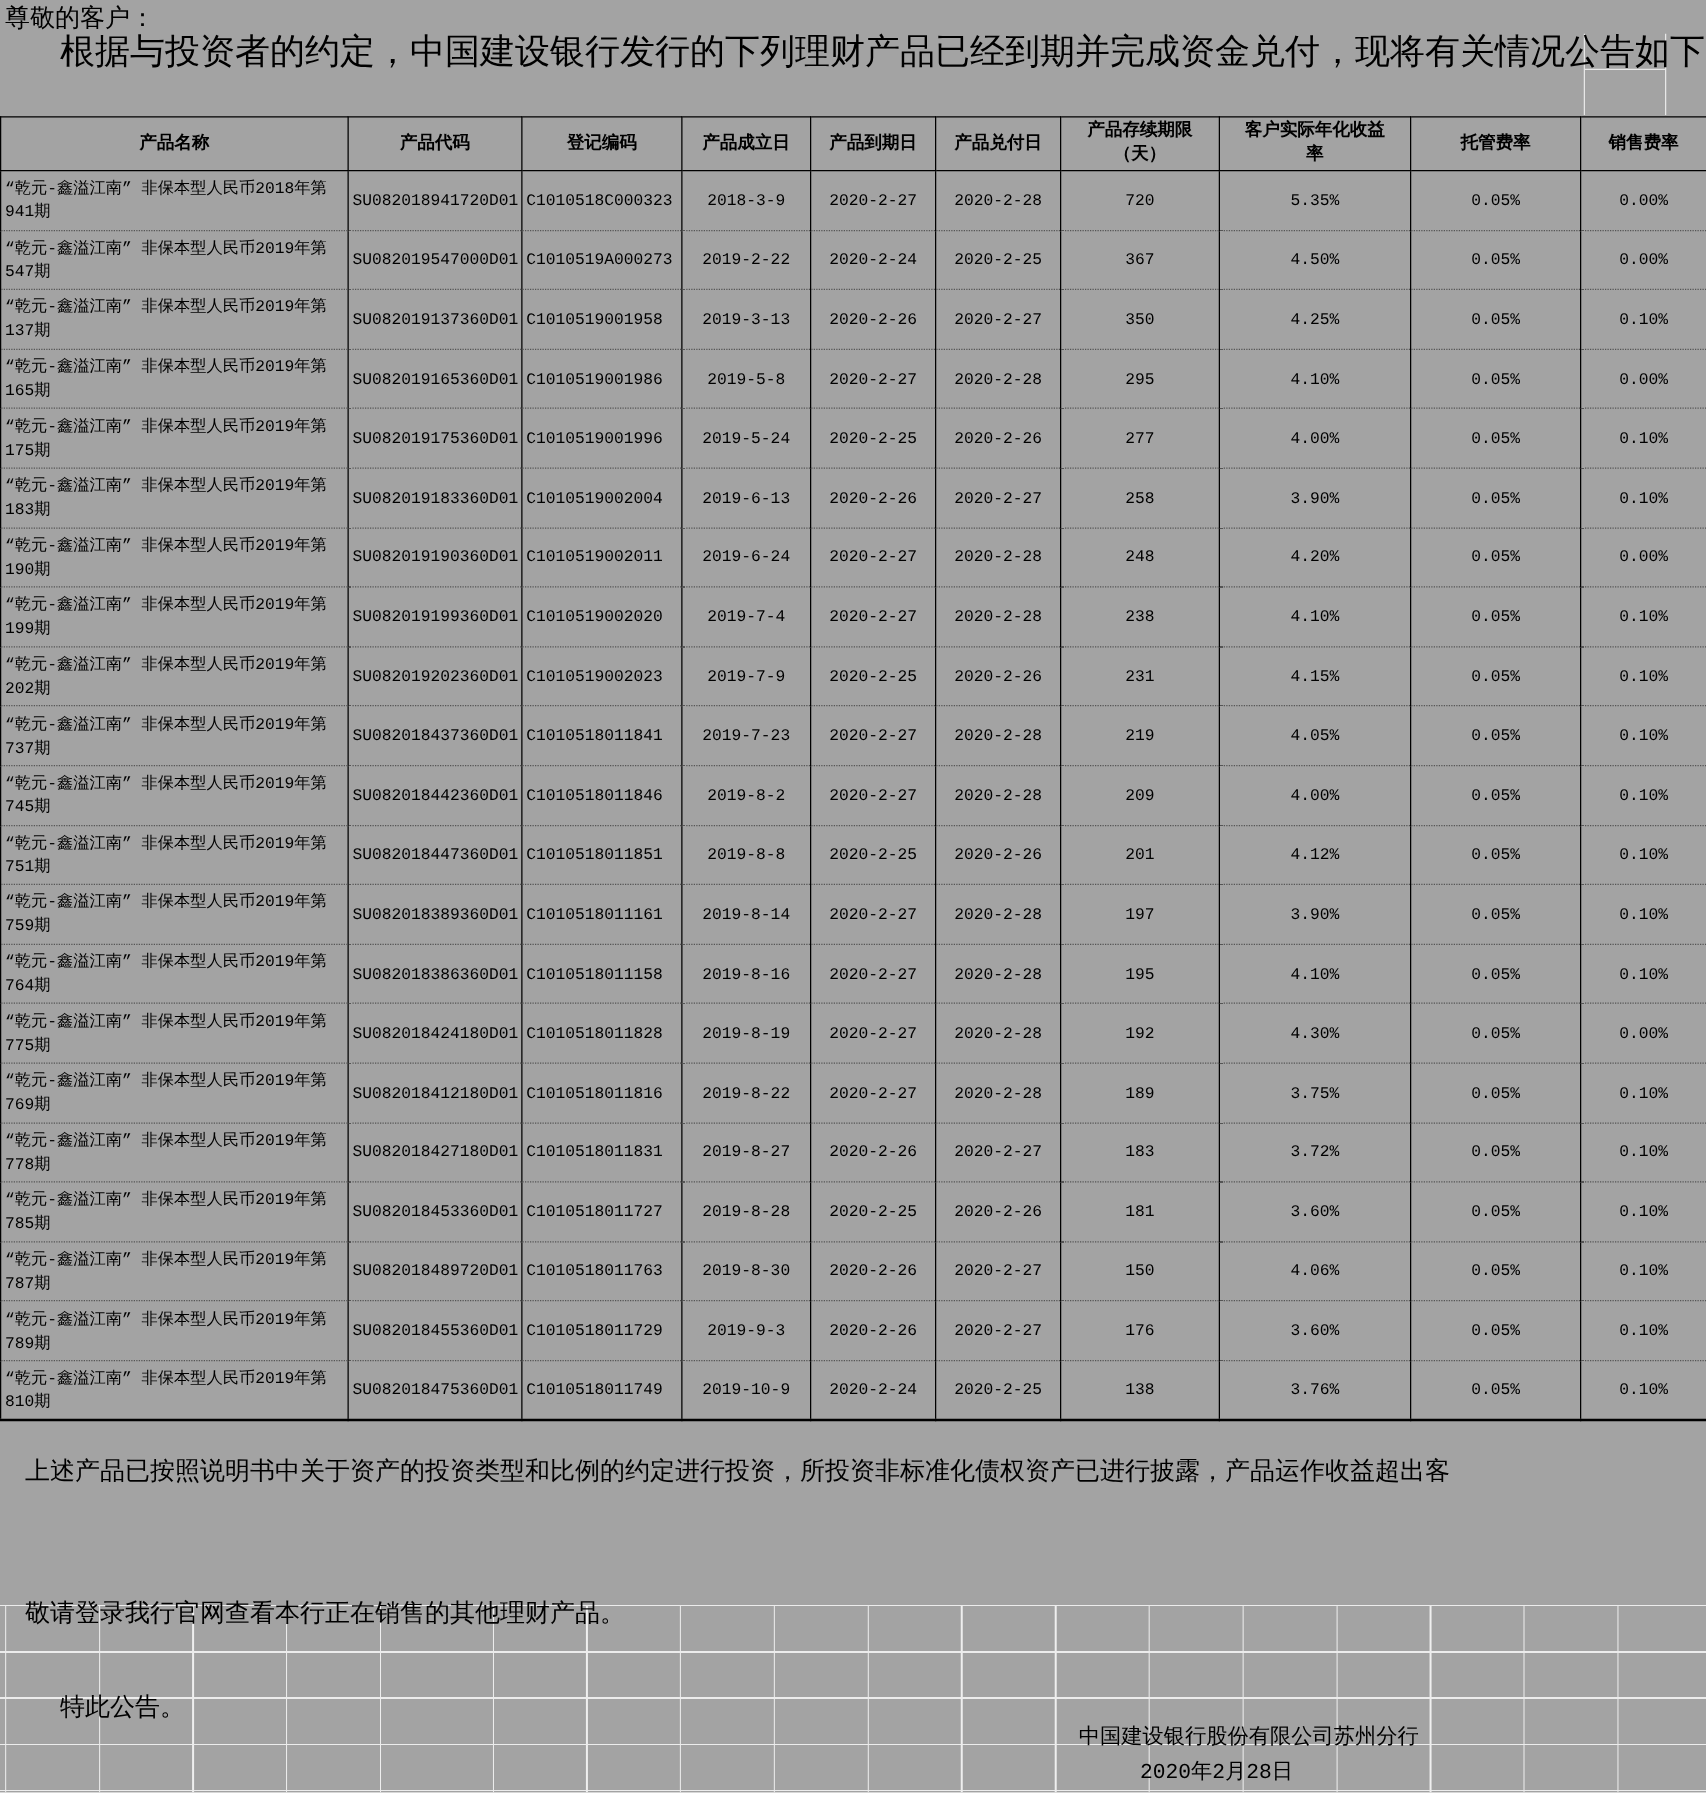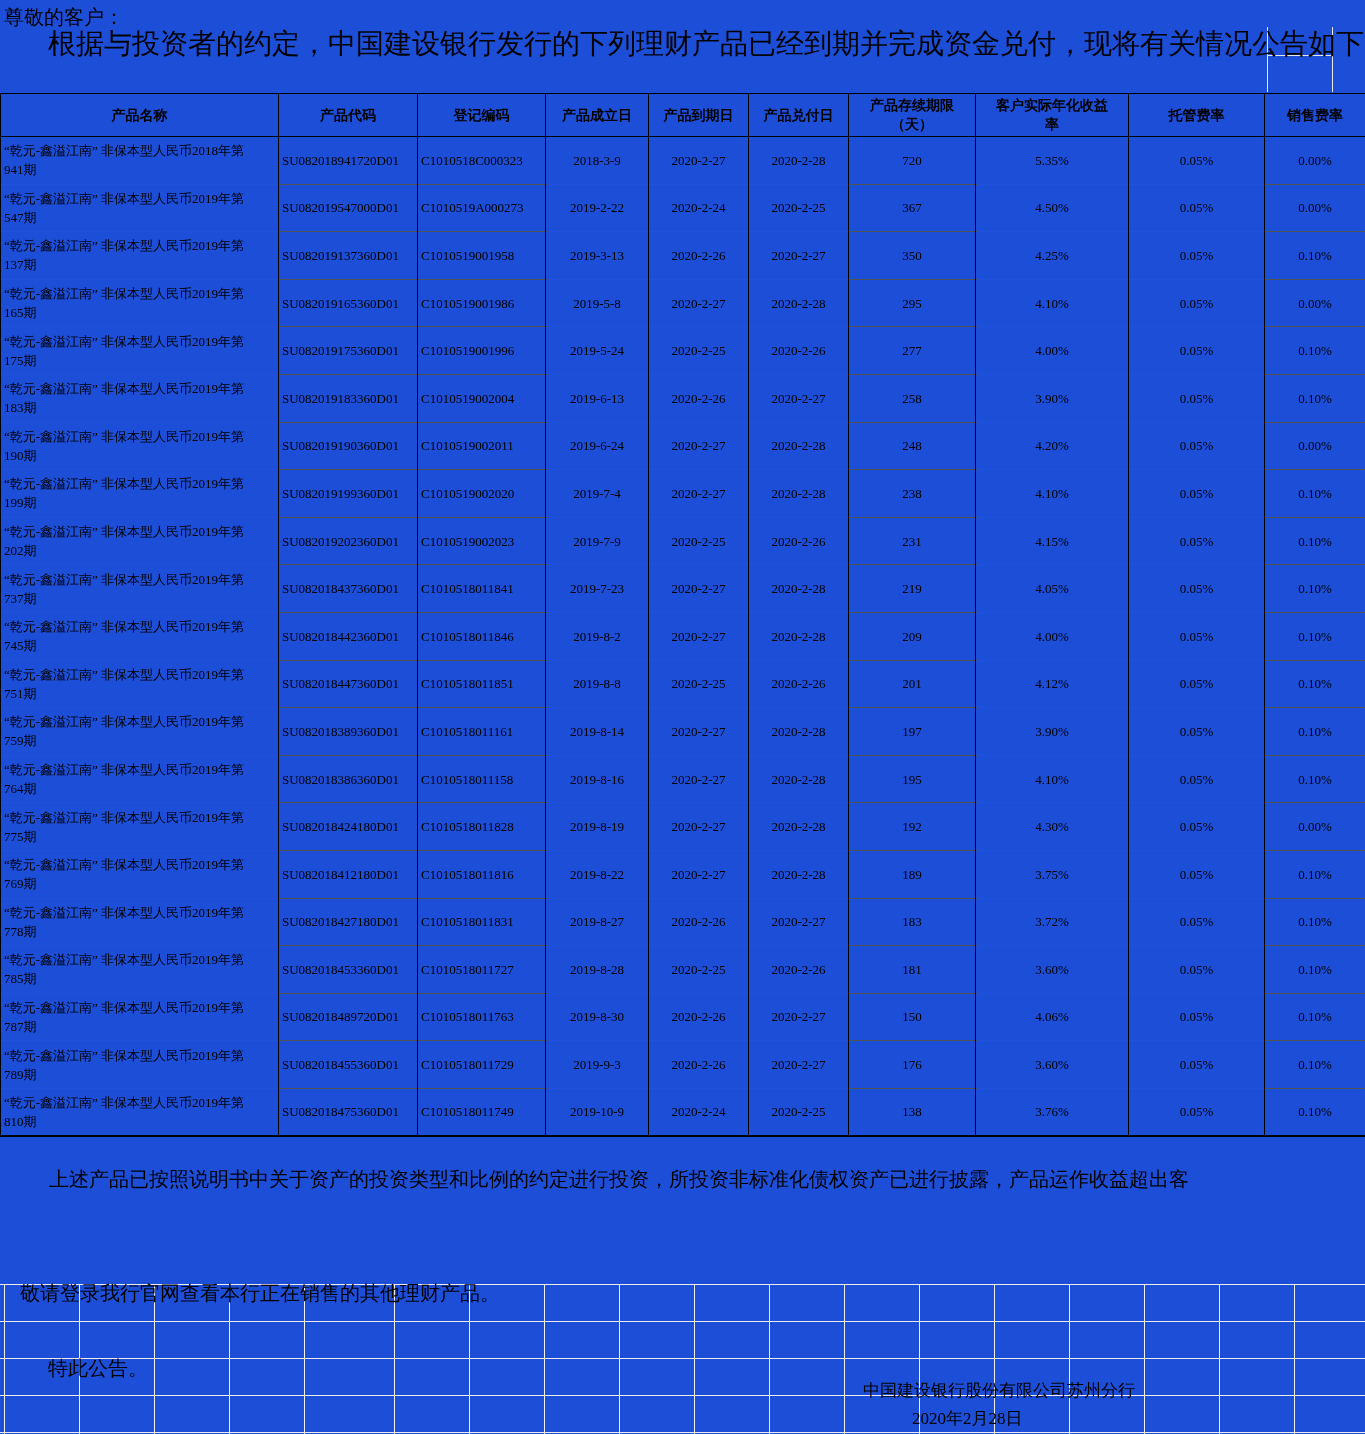--- a/index.html
+++ b/index.html
@@ -1,21 +1,21 @@
 <!DOCTYPE html>
 <html><head>
 <meta charset="utf-8">
 <style>
   html,body{margin:0;padding:0;background:#ffffff;}
   .page{
     position:relative;
     width:1365px;
     height:1434px;
-    background:#1d4ed8;
-    font-family:Liberation Serif, serif;
+    background:#a3a3a3;
+    font-family:Liberation Mono, monospace;
     color:#000;
     overflow:hidden;
   }
   
   .salutation{
     position:absolute;top:5px;left:4px;
     font-size:20px;line-height:24px;white-space:nowrap;
   }
   .intro-para{
     position:absolute;top:32px;left:4px;right:0;
@@ -48,21 +48,21 @@
     font-size:13px;line-height:19px;
     padding:1px 3px;
     overflow:hidden;
   }
   table.products tbody tr{height:47.6px;}
   table.products tbody tr:first-child td{border-top:1px solid #000;}
   td.c-left{text-align:left;white-space:pre-line;font-size:12px;}
   td.c-center{text-align:center;white-space:nowrap;}
   
   .f-line{position:absolute;left:0;right:0;font-size:20px;line-height:24px;white-space:nowrap;z-index:2;}
-  .f1{top:1167px;padding-left:49px;}
+  .f1{top:1167px;padding-left:20px;}
   .f2{top:1238px;padding-left:2px;}
   .f3{top:1281px;padding-left:20px;}
   .f4{top:1356px;padding-left:48px;}
   .sig{position:absolute;top:1379px;left:863px;font-size:17px;line-height:24px;white-space:nowrap;z-index:2;}
   .sig-date{position:absolute;top:1407px;left:912px;font-size:17px;line-height:24px;white-space:nowrap;z-index:2;}
   
   .bottom-grid{
     position:absolute;top:1284px;left:0;width:1365px;height:150px;z-index:1;
     background-image:
       repeating-linear-gradient(to bottom,#ececec 0 1px,transparent 1px 37px),

